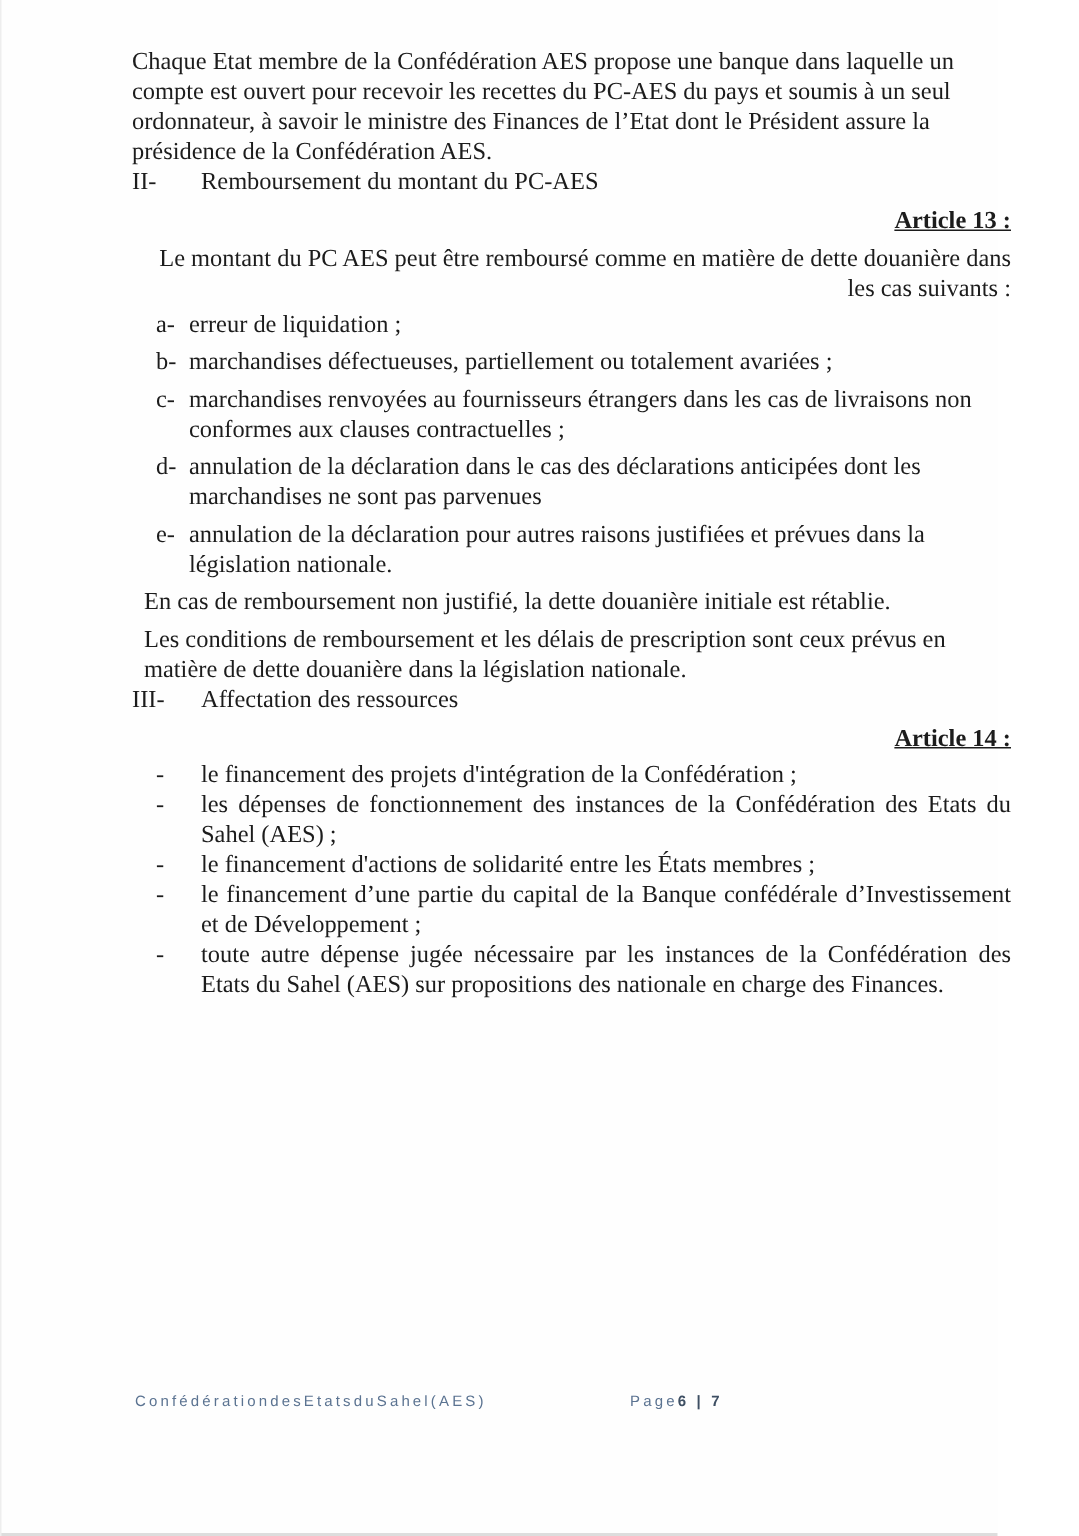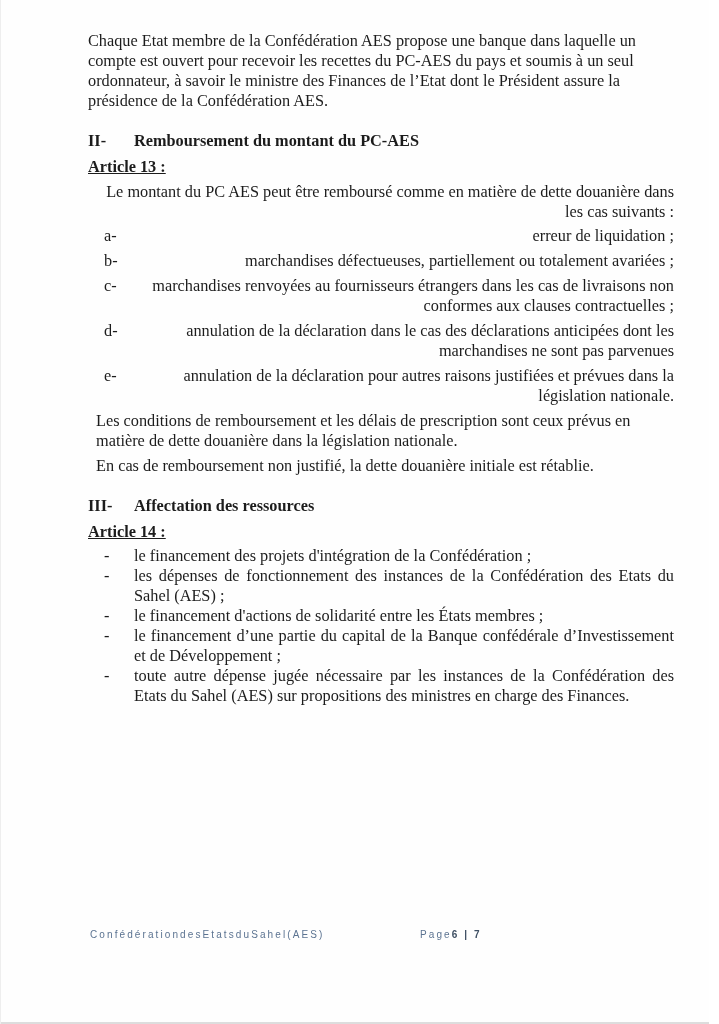--- a/index.html
+++ b/index.html
@@ -6,39 +6,38 @@
     body {
       width: 719px; height: 1024px; background: #ffffff; overflow: hidden;
       position: relative;
       font-family: "Liberation Serif", "DejaVu Serif", serif;
       color: #1c1c1c;
     }
     .page {
       position: absolute; left: 0; top: 0; width: 665px; height: 1024px;
       background: #fefefe;
       box-shadow: inset 1px 0 0 #eeeeee, inset 0 -2px 0 #dddddd;
-      padding-left: 44px;
     }
     .content {
       position: absolute; left: 88px; top: 31px; width: 586px;
       font-size: 16.3px; line-height: 20px;
     }
     p { margin: 0; }
     .para { text-align: left; }
     .just { text-align: justify; }
     .gap-lg { margin-top: 18px; }
     .gap-sm { margin-top: 5px; text-align: right; }
-    .heading { font-weight: bold; display: flex; margin-top: 20px; }
+    .heading { font-weight: normal; display: flex; margin-top: 0; }
     .heading .num { width: 46px; }
-    .article { font-weight: bold; text-decoration: underline; margin-top: 6px; }
+    .article { font-weight: bold; text-decoration: underline; margin-top: 6px; text-align: right; }
     ol.letters { list-style: none; margin: 4px 0 0 0; padding: 0 0 0 16px; }
     ol.letters li { display: flex; margin-top: 5px; }
     ol.letters li:first-child { margin-top: 0; }
     ol.letters .mark { width: 22px; flex: none; }
-    ol.letters .txt { flex: 1; text-align: right; }
+    ol.letters .txt { flex: 1; }
     .indent { padding-left: 8px; margin-top: 5px; }
     ul.dashes { list-style: none; margin: 4px 0 0 0; padding: 0 0 0 16px; }
     ul.dashes li { display: flex; }
     ul.dashes .mark { width: 30px; flex: none; }
     ul.dashes .txt { flex: 1; text-align: justify; }
     .footer {
       position: absolute; left: 90px; top: 929px; width: 460px;
       font-family: "Liberation Sans", "DejaVu Sans", sans-serif;
       font-size: 10px; letter-spacing: 2.1px; color: #5b7391;
       display: flex;
@@ -80,22 +79,22 @@
       <li>
         <span class="mark">d-</span>
         <span class="txt">annulation de la déclaration dans le cas des déclarations anticipées dont les marchandises ne sont pas parvenues</span>
       </li>
       <li>
         <span class="mark">e-</span>
         <span class="txt">annulation de la déclaration pour autres raisons justifiées et prévues dans la législation nationale.</span>
       </li>
     </ol>
 
+    <p class="para indent">En cas de remboursement non justifié, la dette douanière initiale est rétablie.</p>
     <p class="para indent">Les conditions de remboursement et les délais de prescription sont ceux prévus en matière de dette douanière dans la législation nationale.</p>
-    <p class="para indent">En cas de remboursement non justifié, la dette douanière initiale est rétablie.</p>
 
     <div class="heading">
       <span class="num">III-</span>
       <span>Affectation des ressources</span>
     </div>
 
     <p class="article">Article 14 :</p>
 
 
 
@@ -111,21 +110,21 @@
       <li>
         <span class="mark">-</span>
         <span class="txt">le financement d'actions de solidarité entre les États membres ;</span>
       </li>
       <li>
         <span class="mark">-</span>
         <span class="txt">le financement d’une partie du capital de la Banque confédérale d’Investissement et de Développement ;</span>
       </li>
       <li>
         <span class="mark">-</span>
-        <span class="txt">toute autre dépense jugée nécessaire par les instances de la Confédération des Etats du Sahel (AES) sur propositions des ministres en charge des Finances.</span>
+        <span class="txt">toute autre dépense jugée nécessaire par les instances de la Confédération des Etats du Sahel (AES) sur propositions des nationale en charge des Finances.</span>
       </li>
     </ul>
   </div>
 
   <div class="footer">
     <span class="org">ConfédérationdesEtatsduSahel(AES)</span>
     <span class="pg"><span>Page</span><b>6</b><b> | </b><b>7</b></span>
   </div>
 </div>
 

